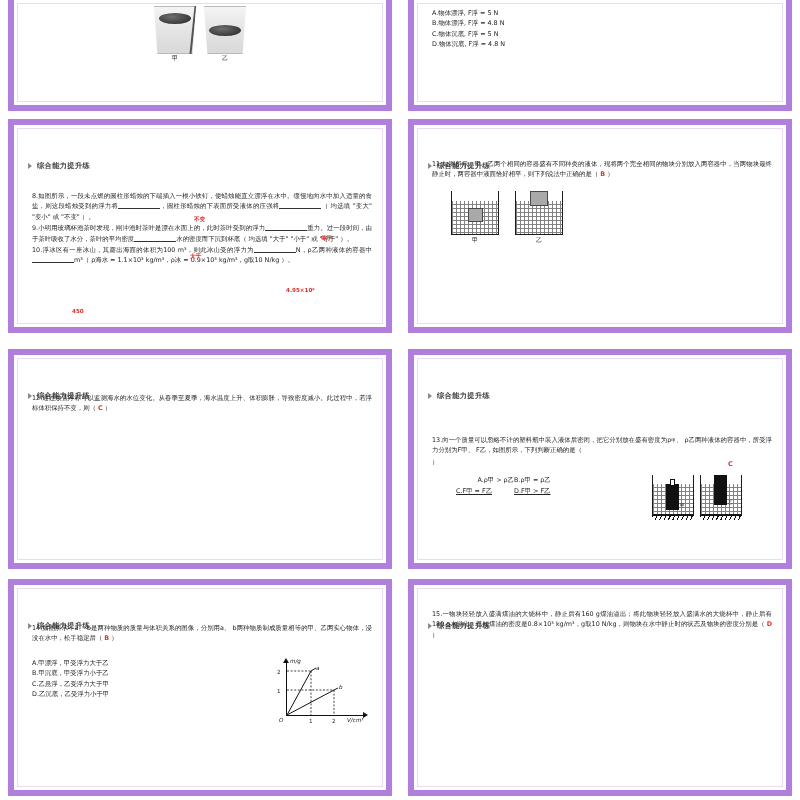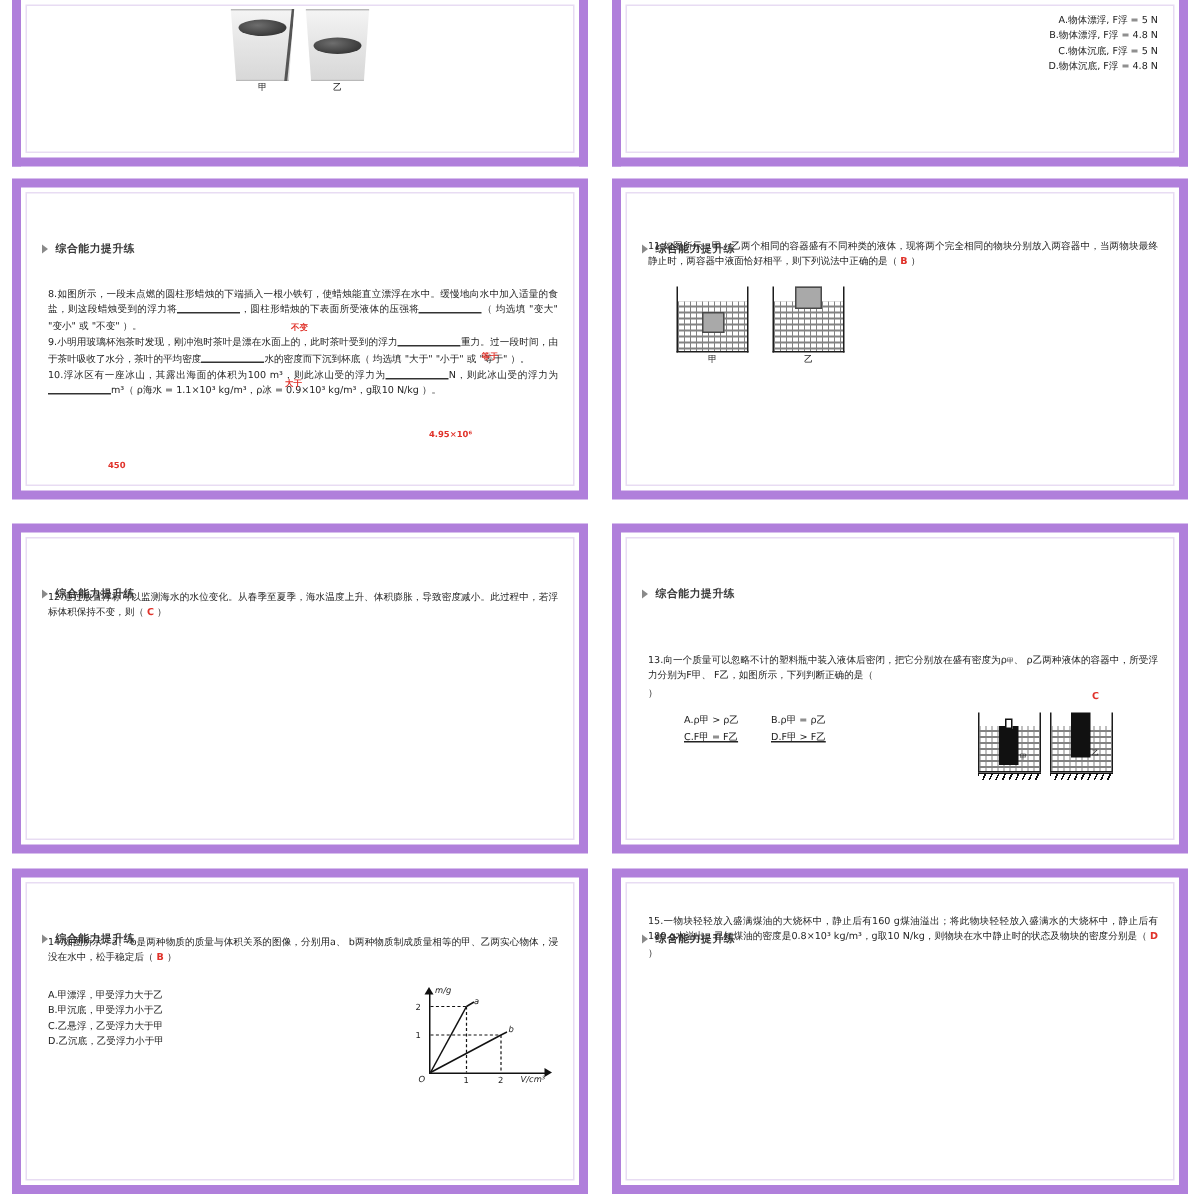--- a/index.html
+++ b/index.html
@@ -143,21 +143,21 @@
                 </div>
               <div class="cap">乙</div>
             </div>
           </div>
         </div>
       </div>
     </div>
   </div>
 
   <div class="slide-wrap" style="padding-top:0;">
-    <div class="slide" style="border-top:none;text-align:right;">
+    <div class="slide" style="border-top:none;">
       <div class="slide-inner">
         <div class="body" style="top:2px;">
           <div>A.物体漂浮, F浮 = 5 N</div>
           <div>B.物体漂浮, F浮 = 4.8 N</div>
           <div>C.物体沉底, F浮 = 5 N</div>
           <div>D.物体沉底, F浮 = 4.8 N</div>
         </div>
       </div>
     </div>
   </div>
@@ -173,21 +173,21 @@
           <div class="q">
             <span>8.如图所示，一段未点燃的圆柱形蜡烛的下端插入一根小铁钉，使蜡烛能直立漂浮在水中。缓慢地向水中加入适量的食盐，则这段蜡烛受到的浮力将</span><span class="blank"></span><span>，圆柱形蜡烛的下表面所受液体的压强将</span><span class="blank"></span><span>（ 均选填 "变大" "变小" 或 "不变" ）。</span>
           </div>
           <div class="red-ann" style="left:176px; top:26px;">不变</div>
           <div class="q">
             <span>9.小明用玻璃杯泡茶时发现，刚冲泡时茶叶是漂在水面上的，此时茶叶受到的浮力</span><span class="blank"></span><span>重力。过一段时间，由于茶叶吸收了水分，茶叶的平均密度</span><span class="blank"></span><span>水的密度而下沉到杯底（ 均选填 "大于" "小于" 或 "等于" ）。</span>
           </div>
           <div class="red-ann" style="left:303px; top:45px;">等于</div>
           <div class="red-ann" style="left:172px; top:63px;">大于</div>
           <div class="q">
-            <span>10.浮冰区有一座冰山，其露出海面的体积为100 m³，则此冰山受的浮力为</span><span class="blank"></span><span>N，则此冰山受的浮力为</span><span class="blank"></span><span>m³（ ρ海水 = 1.1×10³ kg/m³，ρ冰 = 0.9×10³ kg/m³，g取10 N/kg ）。</span>
+            <span>10.浮冰区有一座冰山，其露出海面的体积为100 m³，则此冰山受的浮力为</span><span class="blank"></span><span>N，ρ乙两种液体的容器中</span><span class="blank"></span><span>m³（ ρ海水 = 1.1×10³ kg/m³，ρ冰 = 0.9×10³ kg/m³，g取10 N/kg ）。</span>
           </div>
           <div class="red-ann" style="left:268px; top:97px;">4.95×10⁶</div>
           <div class="red-ann" style="left:54px; top:118px;">450</div>
         </div>
       </div>
     </div>
   </div>
 
   <div class="slide-wrap" style="grid-row:span 2; height:222px;">
     <div class="slide">
@@ -252,21 +252,21 @@
         </div>
         <div class="body" style="position:relative;">
           <div class="q" style="margin-top:14px;">
             <span>13.向一个质量可以忽略不计的塑料瓶中装入液体后密闭，把它分别放在盛有密度为ρ</span><span style="font-size:4.6px;">甲</span><span>、 ρ乙两种液体的容器中，所受浮力分别为F甲、 F乙，如图所示，下列判断正确的是（</span>
           </div>
           <div class="ans" style="position:absolute; left:310px; top:40px; font-size:6.4px;">C</div>
           <div>）</div>
           <div class="two-col" style="margin-top:8px;">
             <div style="flex:1; padding-left:24px;">
               <div style="display:flex;">
-                <div style="width:58px;">A.ρ甲 &gt; ρ乙</div>
+                <div style="width:58px;text-align:right;">A.ρ甲 &gt; ρ乙</div>
                 <div>B.ρ甲 = ρ乙</div>
               </div>
               <div style="display:flex;text-decoration:underline;">
                 <div style="width:58px;">C.F甲 = F乙</div>
                 <div>D.F甲 &gt; F乙</div>
               </div>
             </div>
             <div style="width:120px; position:relative;">
               <div style="display:flex; gap:6px;">
                 <div>

